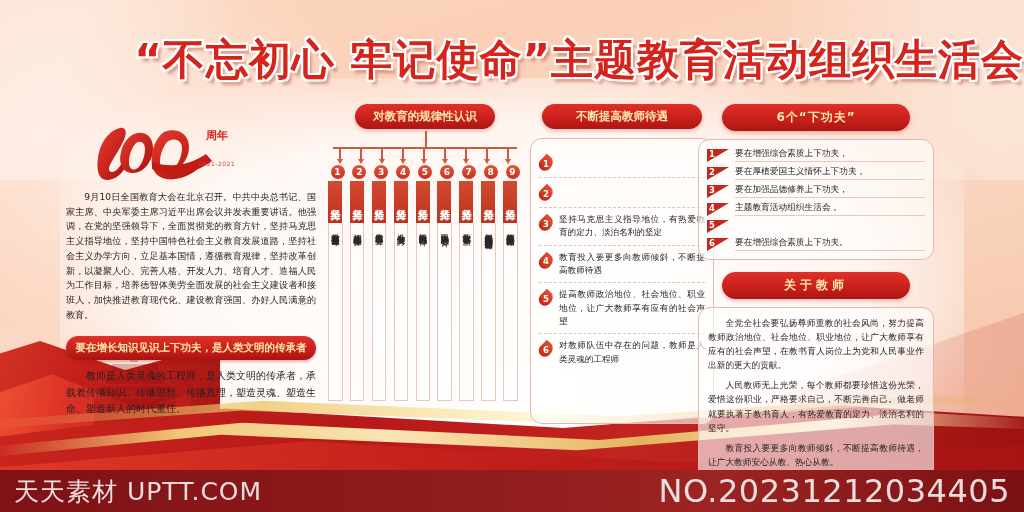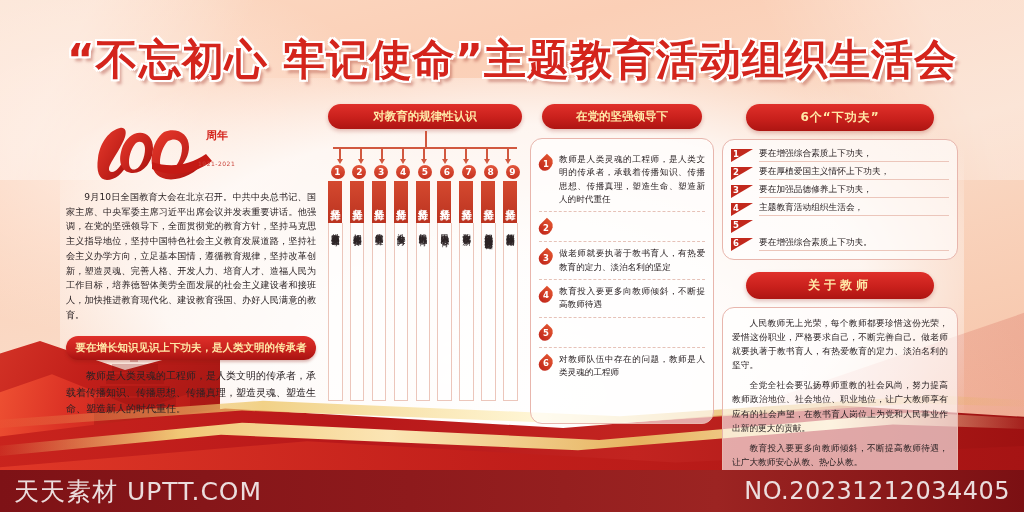--- a/index.html
+++ b/index.html
@@ -68,39 +68,39 @@
     opacity:.55;
   }
   
   .footer{
     position:absolute;left:0;right:0;bottom:0;height:42px;
     background:linear-gradient(90deg,#7e1216 0%,#8e1a1c 40%,#9c2422 70%,#7b1013 100%);
     display:flex;align-items:center;justify-content:space-between;
     padding:0 14px;box-sizing:border-box;
   }
   .footer .fl,.footer .fr{color:#f0e6e6;font-size:25px;letter-spacing:1px;opacity:.96;}
-  .footer .fr{font-size:24px;letter-spacing:.5px;}
+  .footer .fr{font-size:32px;letter-spacing:.5px;}
   
   .title{
-    position:absolute;left:0;right:0;top:32px;text-align:center;
+    position:absolute;left:0;right:0;top:32px;text-align:right;
     font-size:42px;font-weight:bold;letter-spacing:1px;
     color:#d4241c;
     text-shadow:
       2px 0 0 #fff,-2px 0 0 #fff,0 2px 0 #fff,0 -2px 0 #fff,
       2px 2px 0 #fff,-2px 2px 0 #fff,2px -2px 0 #fff,-2px -2px 0 #fff,
       4px 5px 3px rgba(150,30,20,.35);
     white-space:nowrap;
   }
   
   .content{position:absolute;left:66px;top:104px;width:892px;height:352px;}
   .col{position:absolute;top:0;}
   .colA{left:0;width:250px;}
   .colB{left:262px;width:194px;}
   .colC{left:464px;width:184px;}
-  .colD{left:656px;width:236px;}
+  .colD{left:632px;width:236px;}
   
   .pill{
     border-radius:16px;color:#ffe9a8;font-weight:bold;text-align:center;
     background:linear-gradient(180deg,#e0302a 0%,#c9201c 55%,#ad1512 100%);
     box-shadow:0 2px 4px rgba(150,30,20,.28);
     padding:5px 8px;box-sizing:border-box;
   }
   .panel{
     border:1px solid #e8b6ad;border-radius:12px;background:rgba(255,255,255,.62);
     box-sizing:border-box;
@@ -118,21 +118,21 @@
     margin-top:14px;border-radius:13px;text-align:center;
     background:linear-gradient(180deg,#e0302a 0%,#c5201c 60%,#a81311 100%);
     color:#ffe9a8;font-weight:bold;font-size:10.5px;padding:5px 4px;
     box-shadow:0 2px 3px rgba(140,25,18,.3);
   }
   .smalltext{
     margin-top:8px;font-size:10px;line-height:1.62;color:#2a2224;
     text-align:justify;text-indent:2em;
   }
   
-  .bHead{width:194px;margin:0 auto;font-size:11.5px;}
+  .bHead{width:140px;margin:0 auto;font-size:11.5px;}
   .tree{position:relative;height:34px;margin-top:2px;}
   .tree .vstem{position:absolute;left:50%;top:0;width:1.5px;height:16px;background:#d1583f;}
   .tree .hbar{position:absolute;left:5px;right:5px;top:16px;height:1.5px;background:#d1583f;}
   .tree .drop{position:absolute;top:17px;width:1.5px;height:14px;background:#d1583f;}
   .tree .arrow{
     position:absolute;top:28px;width:0;height:0;margin-left:-3px;
     border-left:3.5px solid transparent;border-right:3.5px solid transparent;
     border-top:5px solid #d1583f;
   }
   .bars{display:flex;justify-content:space-between;}
@@ -231,21 +231,21 @@
             </linearGradient>
           </defs>
           <path fill="url(#rg)" d="M4 40c2-16 12-28 22-30 5-1 7 3 5 9-3 9-11 20-15 28-2 4-1 7 2 7 4 0 8-5 12-13l5 2c-6 13-14 19-22 19-8 0-11-9-9-22z"></path>
           <path fill="url(#rg)" d="M40 16c10-4 19 2 19 14 0 13-9 25-20 25-10 0-15-9-12-21 2-9 7-15 13-18zm2 9c-4 4-7 12-7 19 0 6 3 9 7 7 5-2 9-12 9-20 0-6-4-9-9-6z"></path>
           <path fill="url(#rg)" d="M70 14c12-5 25 1 25 15 0 8-4 16-11 22 9-1 17-5 24-12l4 4c-12 14-27 20-40 18-11-2-16-11-14-24 1-10 6-19 12-23zm4 9c-5 5-8 14-8 21 0 7 4 11 10 9 7-3 12-14 12-23 0-7-6-11-14-7z"></path>
           <path fill="#c41a14" d="M58 44c18 6 36 4 54-8l6 7c-18 14-42 16-60 8z"></path>
         </svg>
         <div class="zn">周年</div>
         <div class="yr">1921-2021</div>
       </div>
-      <div class="bodytext">9月10日全国教育大会在北京召开。中共中央总书记、国家主席、中央军委主席习近平出席会议并发表重要讲话。他强调，在党的坚强领导下，全面贯彻党的教育方针，坚持马克思主义指导地位，坚持中国特色社会主义教育发展道路，坚持社会主义办学方向，立足基本国情，遵循教育规律，坚持改革创新，塑造灵魂、完善人格、开发人力、培育人才、造福人民为工作目标，培养德智体美劳全面发展的社会主义建设者和接班人，加快推进教育现代化、建设教育强国、办好人民满意的教育。</div>
+      <div class="bodytext">9月10日全国教育大会在北京召开。中共中央总书记、国家主席、中央军委主席习近平出席会议并发表重要讲话。他强调，在党的坚强领导下，全面贯彻党的教育方针，坚持马克思主义指导地位，坚持中国特色社会主义教育发展道路，坚持社会主义办学方向，立足基本国情，遵循教育规律，坚持改革创新，以凝聚人心、完善人格、开发人力、培育人才、造福人民为工作目标，培养德智体美劳全面发展的社会主义建设者和接班人，加快推进教育现代化、建设教育强国、办好人民满意的教育。</div>
       <div class="redbar">要在增长知识见识上下功夫，是人类文明的传承者</div>
       <div class="smalltext">教师是人类灵魂的工程师，是人类文明的传承者，承载着传播知识、传播思想、传播真理，塑造灵魂、塑造生命、塑造新人的时代重任。</div>
     </div>
 
     <div class="col colB">
       <div class="pill bHead">对教育的规律性认识</div>
       <div class="tree">
         <div class="vstem"></div>
         <div class="hbar"></div>
         <div class="drop" style="left:11px"></div>
@@ -310,54 +310,54 @@
         </div>
         <div class="baritem">
           <div class="num">9</div>
           <div class="keep">坚持</div>
           <div class="vtext">把教师队伍建设作为基础工作</div>
         </div>
       </div>
     </div>
 
     <div class="col colC">
-      <div class="pill cHead">在党的坚强领导下</div>
+      <div class="pill cHead">不断提高教师待遇</div>
       <div class="panel cBody">
         <div class="citem">
           <div class="drop-num">
             <div class="shape"></div>
               <span>1</span>
           </div>
-          <div class="ctext">教师是人类灵魂的工程师，是人类文明的传承者，承载着传播知识、传播思想、传播真理，塑造生命、塑造新人的时代重任</div>
         </div>
         <div class="citem">
           <div class="drop-num">
             <div class="shape"></div>
               <span>2</span>
           </div>
         </div>
         <div class="citem">
           <div class="drop-num">
             <div class="shape"></div>
               <span>3</span>
           </div>
-          <div class="ctext">做老师就要执著于教书育人，有热爱教育的定力、淡泊名利的坚定</div>
+          <div class="ctext">坚持马克思主义指导地位，有热爱教育的定力、淡泊名利的坚定</div>
         </div>
         <div class="citem">
           <div class="drop-num">
             <div class="shape"></div>
               <span>4</span>
           </div>
           <div class="ctext">教育投入要更多向教师倾斜，不断提高教师待遇</div>
         </div>
         <div class="citem">
           <div class="drop-num">
             <div class="shape"></div>
               <span>5</span>
           </div>
+          <div class="ctext">提高教师政治地位、社会地位、职业地位，让广大教师享有应有的社会声望</div>
         </div>
         <div class="citem">
           <div class="drop-num">
             <div class="shape"></div>
               <span>6</span>
           </div>
           <div class="ctext">对教师队伍中存在的问题，教师是人类灵魂的工程师</div>
         </div>
       </div>
     </div>
@@ -403,22 +403,22 @@
           <div class="flag">
             <div class="tri"></div>
               <span>6</span>
           </div>
           <div class="dtext">要在增强综合素质上下功夫。</div>
         </div>
       </div>
 
       <div class="pill dHead2">关于教师</div>
       <div class="panel dBody2">
+        <p class="dpara">全党全社会要弘扬尊师重教的社会风尚，努力提高教师政治地位、社会地位、职业地位，让广大教师享有应有的社会声望，在教书育人岗位上为党和人民事业作出新的更大的贡献。</p>
         <p class="dpara">人民教师无上光荣，每个教师都要珍惜这份光荣，爱惜这份职业，严格要求自己，不断完善自己。做老师就要执著于教书育人，有热爱教育的定力、淡泊名利的坚守。</p>
-        <p class="dpara">全党全社会要弘扬尊师重教的社会风尚，努力提高教师政治地位、社会地位、职业地位，让广大教师享有应有的社会声望，在教书育人岗位上为党和人民事业作出新的更大的贡献。</p>
         <p class="dpara">教育投入要更多向教师倾斜，不断提高教师待遇，让广大教师安心从教、热心从教。</p>
       </div>
     </div>
 
   </div>
 
   <div class="footer">
     <div class="fl">天天素材 UPTT.COM</div>
     <div class="fr">NO.20231212034405</div>
   </div>

